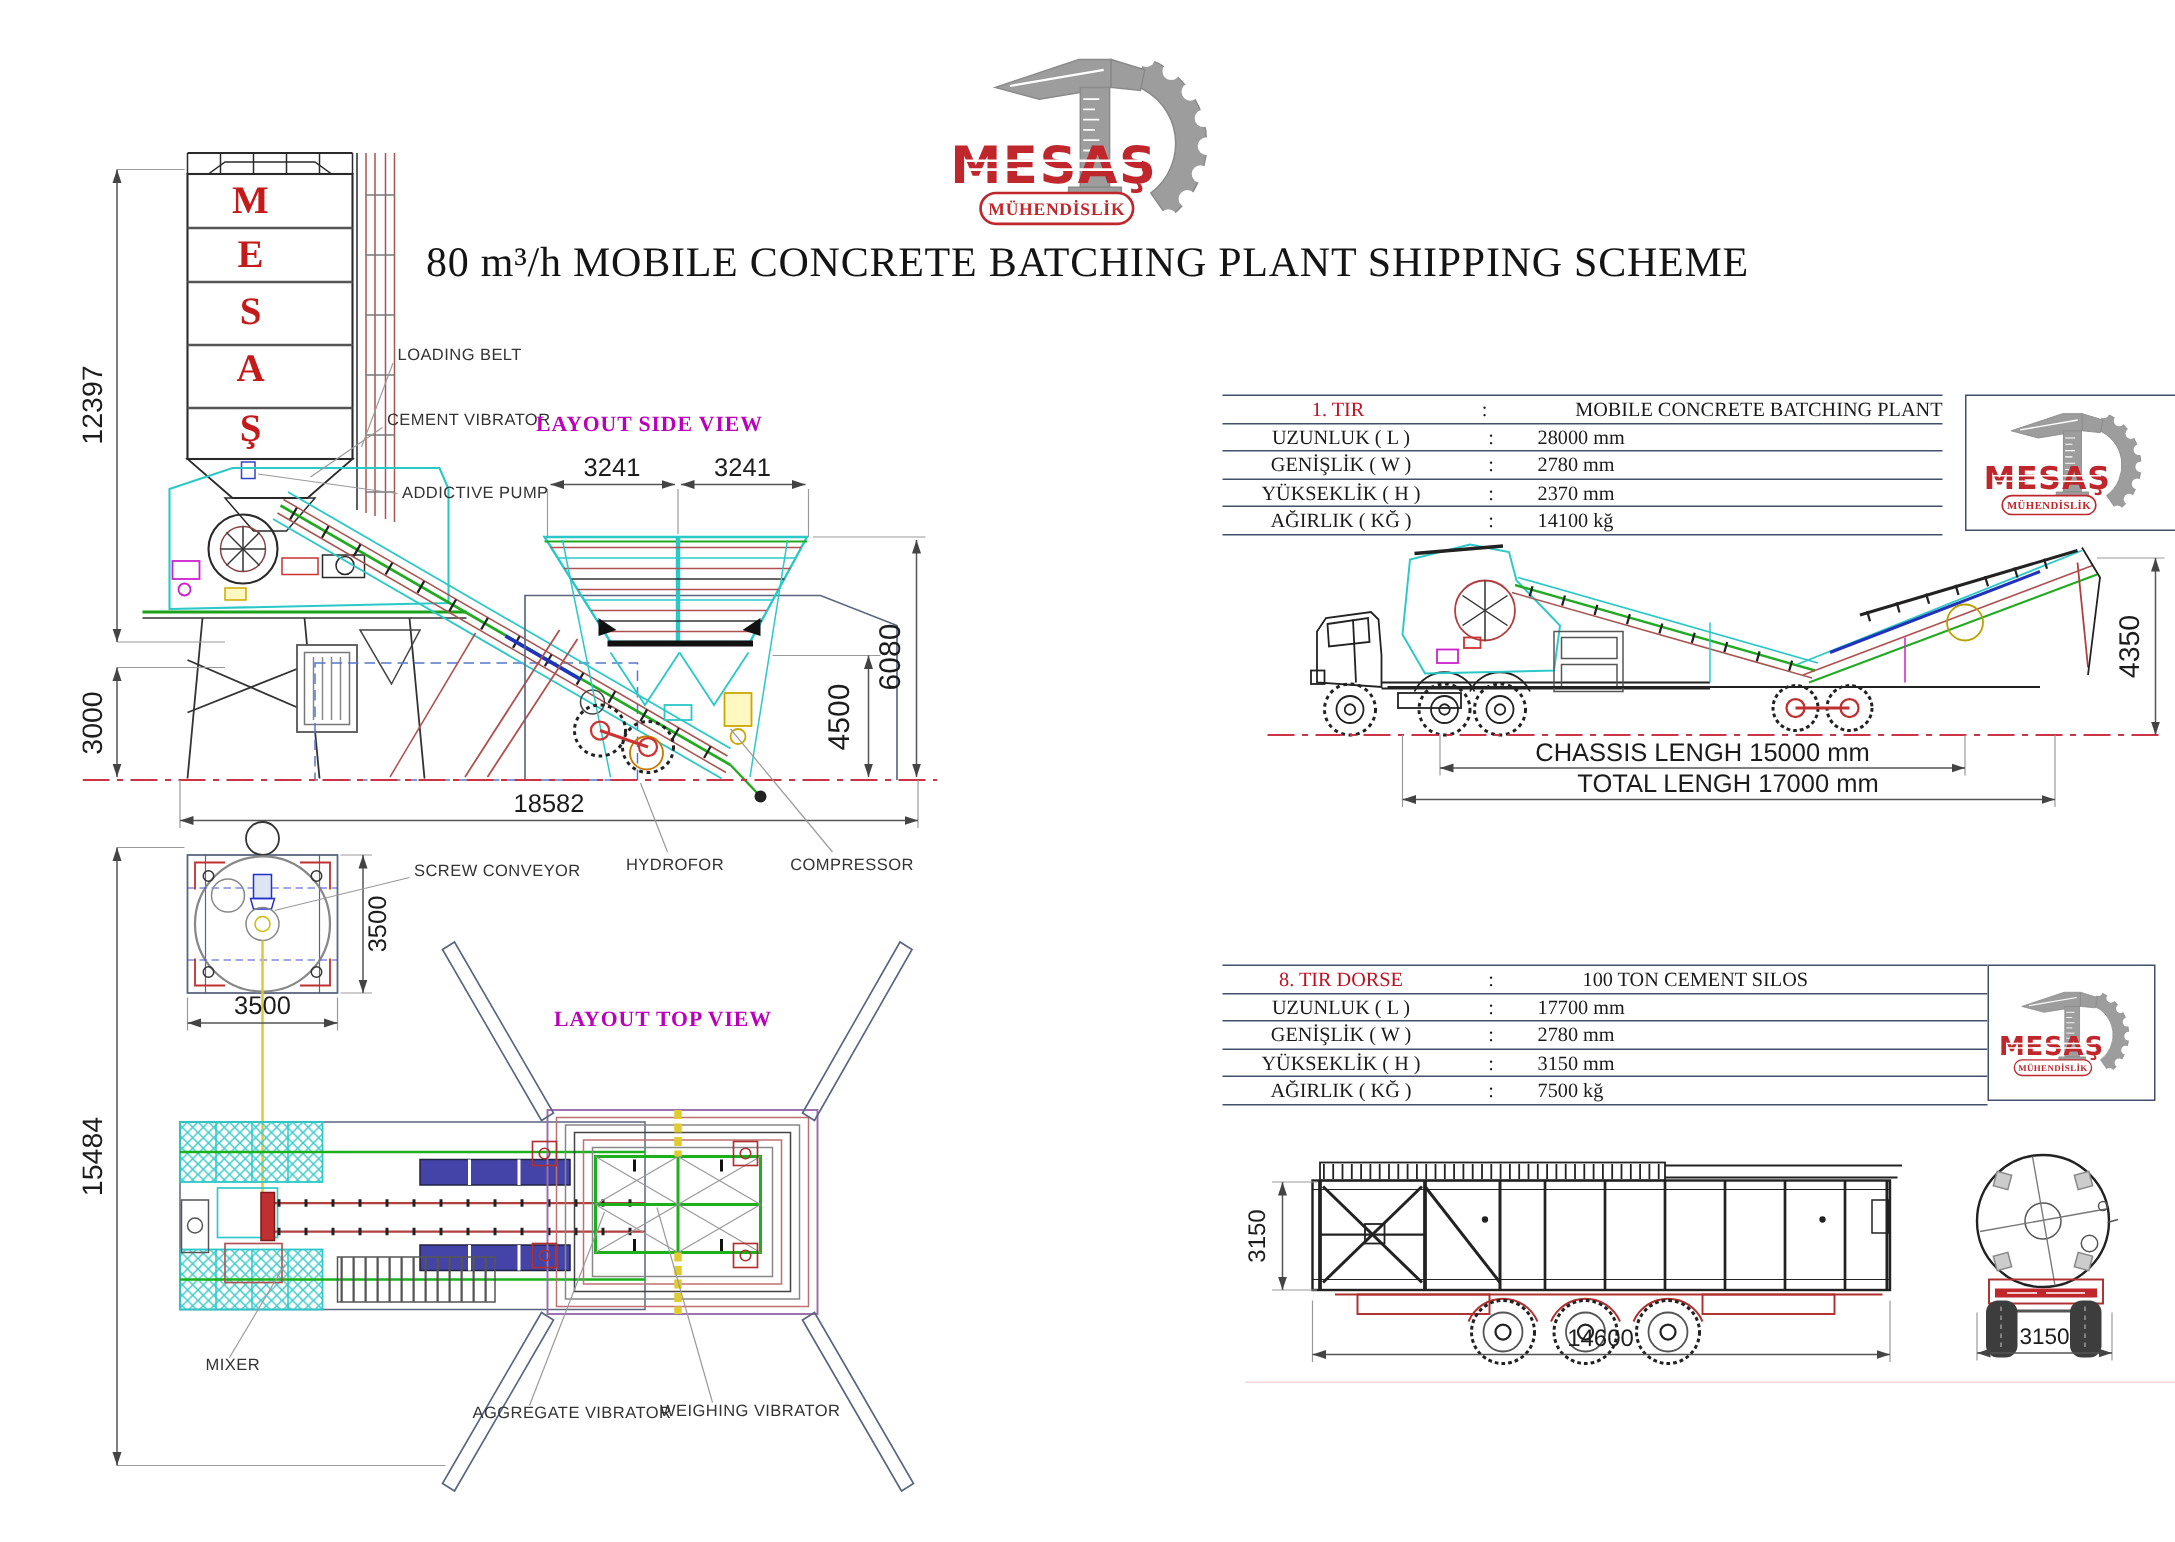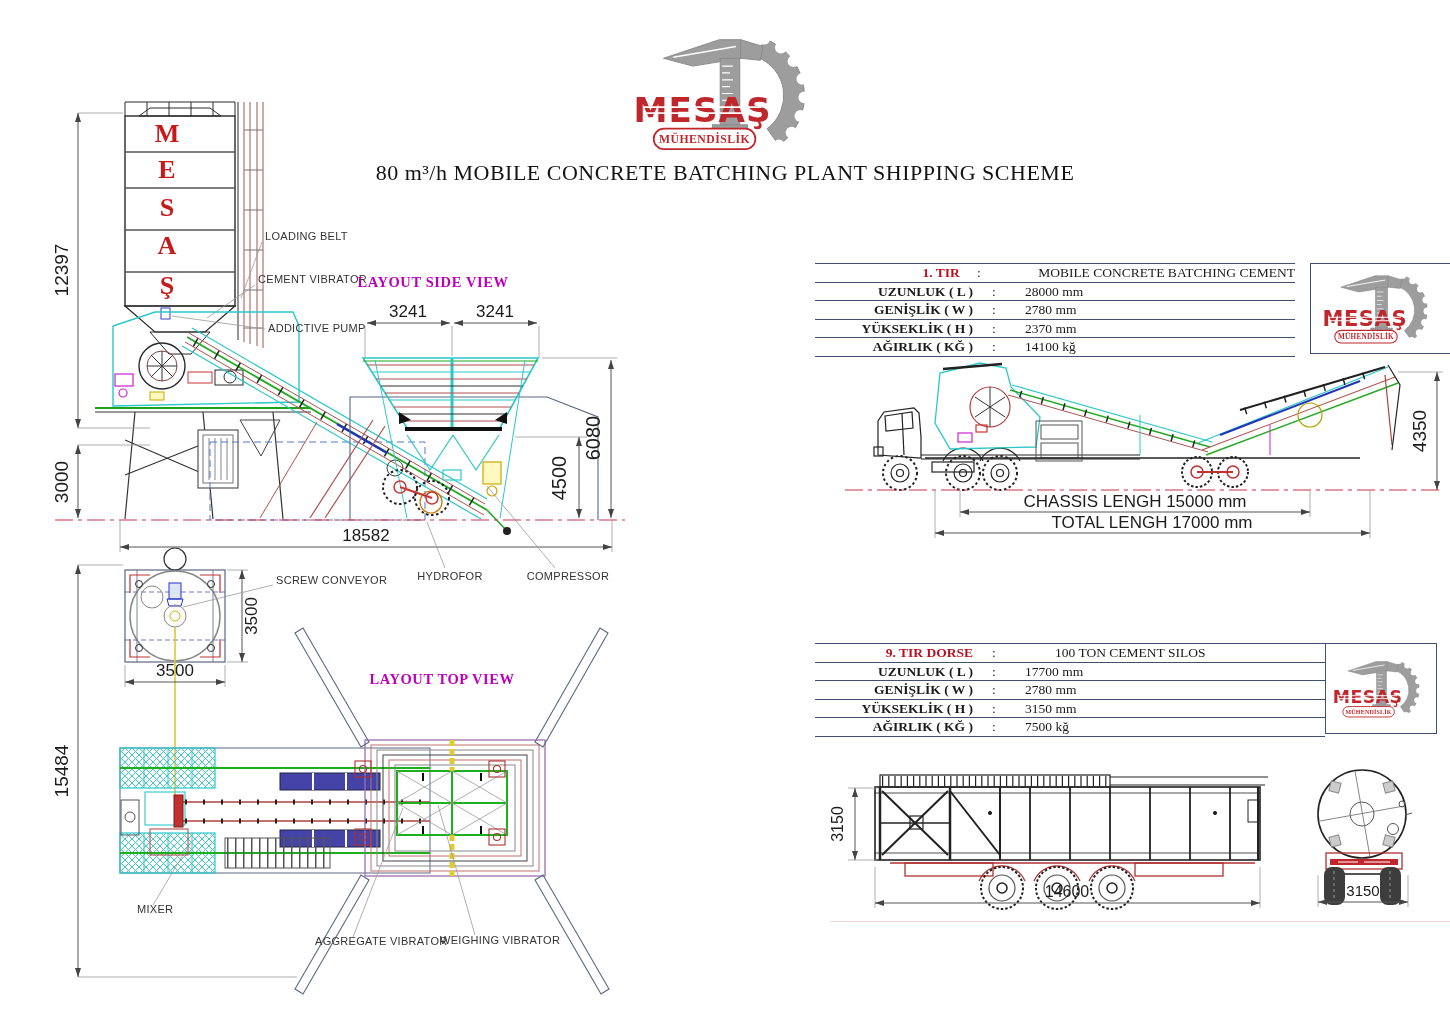--- a/index.html
+++ b/index.html
@@ -1,26 +1,26 @@
 <!DOCTYPE html>
 <html><head>
 <meta charset="utf-8">
 <style>
   html,body{margin:0;padding:0;background:#fff;}
   #page{position:relative;width:1450px;height:1028px;background:#ffffff;overflow:hidden;
         font-family:"Liberation Sans",sans-serif;}
   .abs{position:absolute;}
   
   #title{left:0;top:160px;width:1450px;text-align:center;
-         font-family:"Liberation Serif",serif;font-size:22px;color:#141414;letter-spacing:.5px;}
+         font-family:"Liberation Serif",serif;font-size:28px;color:#141414;letter-spacing:.5px;}
   
   .spec-table{border-top:1px solid #41506b;}
   .trow{display:flex;height:17.6px;line-height:17.6px;border-bottom:1px solid #41506b;
         font-family:"Liberation Serif",serif;font-size:13.5px;color:#1a1a1a;}
-  .tl{width:158px;text-align:right;white-space:nowrap;font-weight:bold;}
+  .tl{width:158px;text-align:center;white-space:nowrap;}
   .tc{width:42px;text-align:center;}
   .tv{flex:1;text-align:left;padding-left:10px;white-space:nowrap;}
   .redtxt{color:#bb1122;}
   .logo-box{border:1px solid #41506b;display:flex;align-items:center;justify-content:center;background:#fff;}
   
   #note{left:845px;top:972px;font-family:"Liberation Serif",serif;font-size:16.5px;color:#1a1a1a;white-space:nowrap;}
   
   .dim15{font:15px "Liberation Sans",sans-serif;fill:#1c1c1c;}
   .dim16{font:16px "Liberation Sans",sans-serif;fill:#1c1c1c;}
   .dim17{font:17px "Liberation Sans",sans-serif;fill:#1c1c1c;}
@@ -408,21 +408,21 @@
       <text x="260" y="400" class="lbl">AGGREGATE VIBRATOR</text>
       <line x1="420" y1="390" x2="383" y2="260" class="ldr"></line>
       <text x="385" y="399" class="lbl">WEIGHING VIBRATOR</text>
     </g>
   </svg>
 
   <div class="abs spec-table" style="left:815px;top:263px;width:480px">
     <div class="trow">
       <div class="tl redtxt">1. TIR</div>
       <div class="tc">:</div>
-      <div class="tv" style="padding-left:40px">MOBILE CONCRETE BATCHING CEMENT</div>
+      <div class="tv" style="padding-left:40px">MOBILE CONCRETE BATCHING PLANT</div>
     </div>
     <div class="trow">
       <div class="tl">UZUNLUK ( L )</div>
       <div class="tc">:</div>
       <div class="tv">28000 mm</div>
     </div>
     <div class="trow">
       <div class="tl">GENİŞLİK ( W )</div>
       <div class="tc">:</div>
       <div class="tv">2780 mm</div>
@@ -515,21 +515,21 @@
       <text x="295" y="152" text-anchor="middle" class="dim17">CHASSIS LENGH 15000 mm</text>
       <line x1="95" y1="135" x2="95" y2="183" class="ext"></line>
       <line x1="530" y1="135" x2="530" y2="183" class="ext"></line>
       <line x1="95" y1="178" x2="530" y2="178" class="dml" marker-start="url(#kar)" marker-end="url(#kar)"></line>
       <text x="312" y="173" text-anchor="middle" class="dim17">TOTAL LENGH 17000 mm</text>
     </g>
   </svg>
 
   <div class="abs spec-table" style="left:815px;top:643px;width:510px">
     <div class="trow">
-      <div class="tl redtxt">9. TIR DORSE</div>
+      <div class="tl redtxt">8. TIR DORSE</div>
       <div class="tc">:</div>
       <div class="tv" style="padding-left:40px">100 TON CEMENT SILOS</div>
     </div>
     <div class="trow">
       <div class="tl">UZUNLUK ( L )</div>
       <div class="tc">:</div>
       <div class="tv">17700 mm</div>
     </div>
     <div class="trow">
       <div class="tl">GENİŞLİK ( W )</div>

